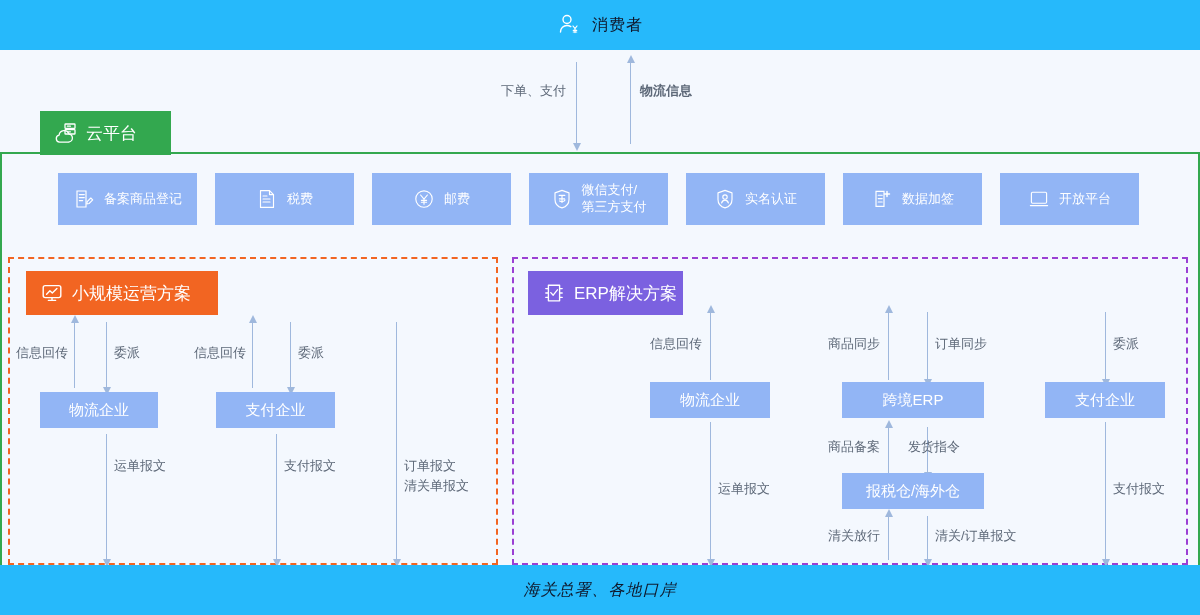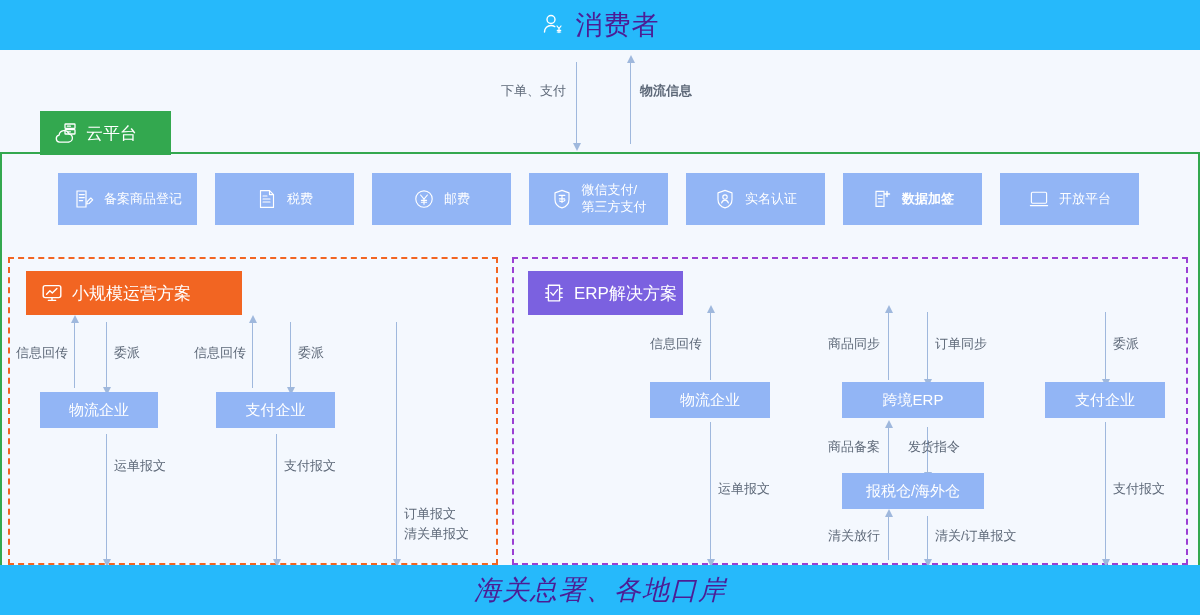--- a/index.html
+++ b/index.html
@@ -15,21 +15,21 @@
   
   .bar{
     position:absolute;left:0;width:1200px;
     background:#26b9fb;
     display:flex;align-items:center;justify-content:center;
     color:#fff;
   }
   .bar-top{top:0;height:50px;}
   .bar-bottom{top:565px;height:50px;font-style:italic;}
   .bar-title{
-    font-size:27px;letter-spacing:1px;color:#4c1d95;
+    font-size:16px;letter-spacing:1px;color:#0f172a;
   }
   .consumer-wrap{display:flex;align-items:center;gap:9px;}
 
   
   .green-line{
     position:absolute;left:0;top:152px;width:1200px;height:2px;background:#33a84f;
   }
   .green-line-left{
     position:absolute;left:0;top:152px;width:2px;height:422px;background:#33a84f;
   }
@@ -40,21 +40,21 @@
   .badge{
     position:absolute;
     display:flex;align-items:center;gap:8px;
     color:#fff;
     padding:0 14px;
     box-sizing:border-box;
     z-index:5;
   }
   .badge-label{font-size:17px;white-space:nowrap;}
   .badge-cloud{left:40px;top:111px;width:131px;height:44px;background:#33a84f;}
-  .badge-small{left:26px;top:271px;width:216px;height:44px;background:#f26522;}
+  .badge-small{left:26px;top:271px;width:192px;height:44px;background:#f26522;}
   .badge-erp{left:528px;top:271px;width:155px;height:44px;background:#7b61e0;}
 
   
   .chip{
     position:absolute;top:173px;height:52px;
     background:#92b5f5;
     display:flex;align-items:center;justify-content:center;gap:9px;
     color:#fff;
     box-sizing:border-box;
   }
@@ -180,21 +180,21 @@
     <span>
       <svg width="22" height="22" viewBox="0 0 22 22" fill="none" stroke="#fff" stroke-width="1.15">
         <path d="M11 2.4l7 2.5v6.5c0 4.2-3 7.3-7 8.5-4-1.2-7-4.3-7-8.5V4.9z" stroke-linejoin="round"></path>
         <circle cx="11" cy="9" r="2.2"></circle>
         <path d="M7.6 15c.6-1.9 1.9-2.9 3.4-2.9s2.8 1 3.4 2.9" stroke-linecap="round"></path>
       </svg>
     </span>
     <span class="chip-label">实名认证</span>
   </div>
 
-  <div class="chip" style="left:843px;width:139px;font-weight:bold;">
+  <div class="chip" style="left:843px;width:139px;">
     <span>
       <svg width="22" height="22" viewBox="0 0 22 22" fill="none" stroke="#fff" stroke-width="1.15">
         <path d="M5 3.4h8v15H5z"></path>
         <path d="M7.2 7.2h4M7.2 10.6h4M7.2 14h4" stroke-linecap="round"></path>
         <path d="M16 3.6v5M13.5 6.1h5" stroke-linecap="round" stroke-width="1.5"></path>
       </svg>
     </span>
     <span class="chip-label">数据加签</span>
   </div>
 
@@ -237,21 +237,21 @@
 
   <div class="arrow down" style="left:290px;top:322px;height:66px;"></div>
   <div class="flab l" style="left:298px;top:343px;width:70px;">委派</div>
 
   <div class="ent" style="left:216px;top:392px;width:119px;">支付企业</div>
 
   <div class="arrow down" style="left:276px;top:434px;height:126px;"></div>
   <div class="flab l" style="left:284px;top:456px;width:90px;">支付报文</div>
 
   <div class="arrow down" style="left:396px;top:322px;height:238px;"></div>
-  <div class="flab l" style="left:404px;top:456px;width:110px;margin-top:48px;">订单报文
+  <div class="flab l" style="left:404px;top:456px;width:110px;">订单报文
 清关单报文</div>
 
   <div class="dash dash-purple"></div>
 
   <div class="badge badge-erp">
     <span>
       <svg width="24" height="24" viewBox="0 0 24 24" fill="none" stroke="#fff" stroke-width="1.35">
         <path d="M6.4 4.2h11.2v15.6H6.4z" stroke-linejoin="round"></path>
         <path d="M6.4 7.6H3.8M6.4 12H3.8M6.4 16.4H3.8M17.6 7.6h2.6M17.6 12h2.6M17.6 16.4h2.6" stroke-linecap="round"></path>
         <path d="M8.8 11.6l2.4 2.6 4.2-5.4" stroke-linecap="round" stroke-linejoin="round"></path>

